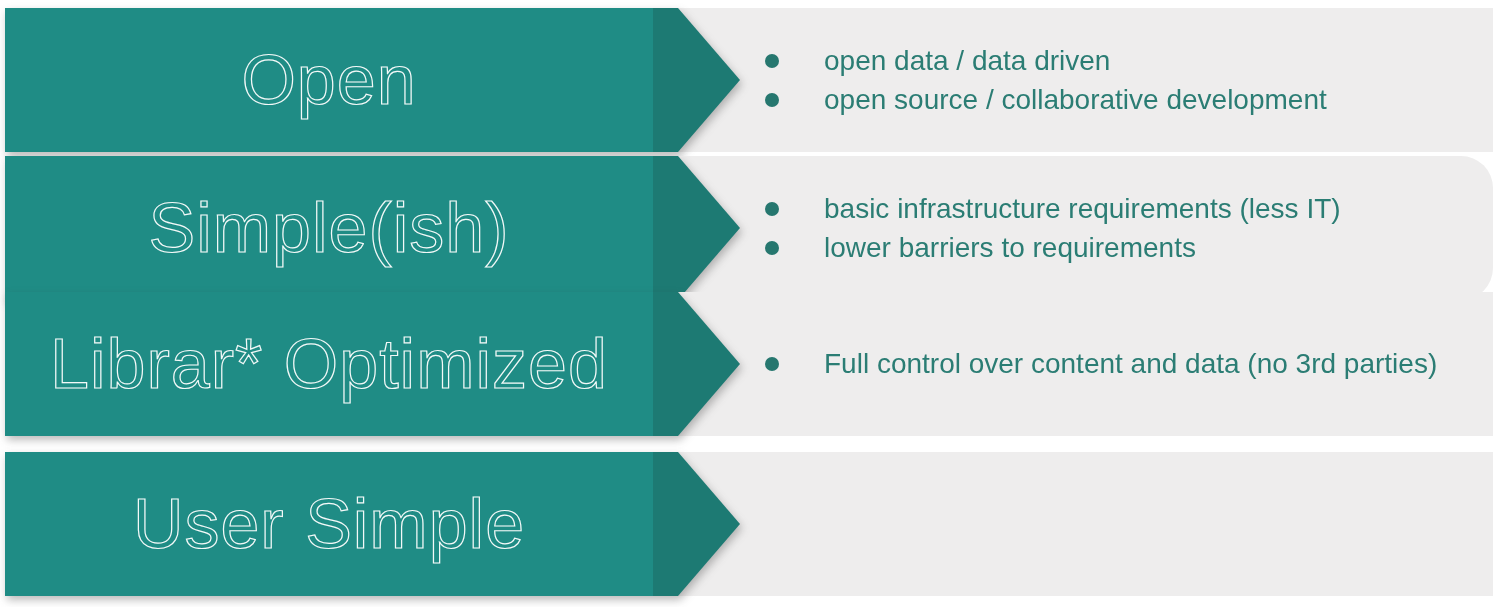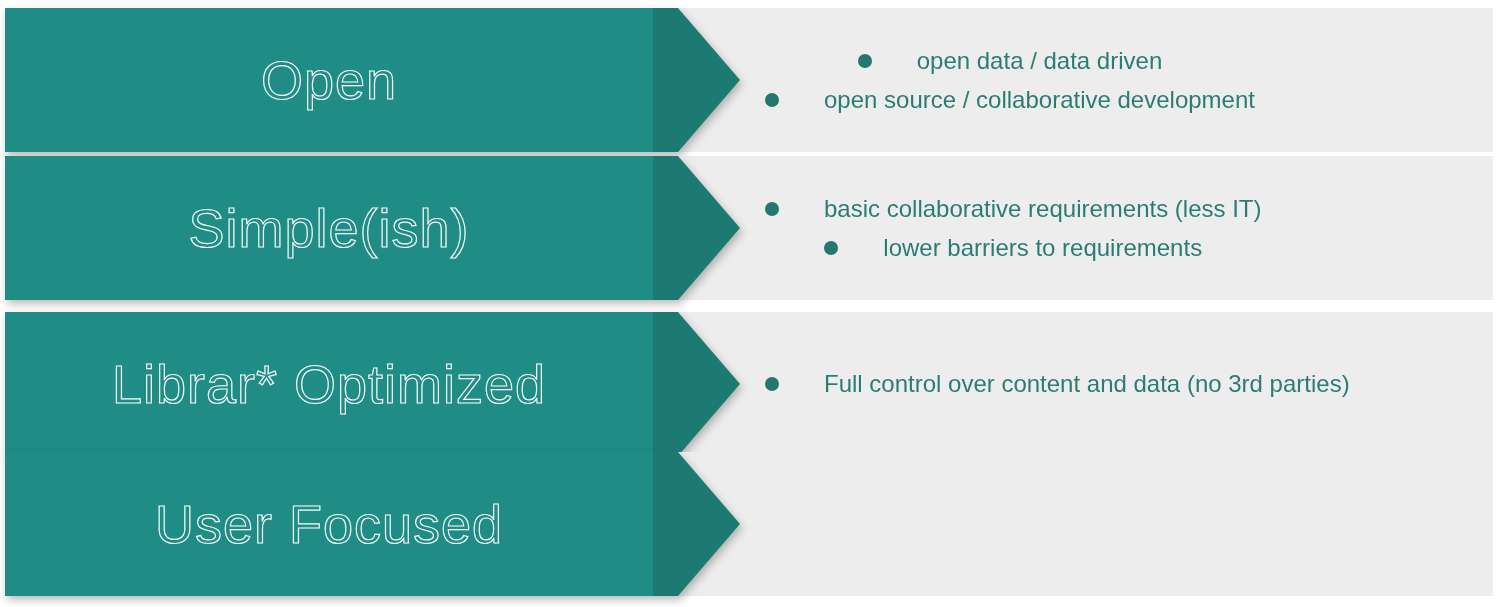--- a/index.html
+++ b/index.html
@@ -12,22 +12,22 @@
     overflow: hidden;
   }
   .band {
     position: absolute;
     left: 5px;
     width: 1488px;
     height: 144px;
     background: var(--band-bg, #eeeded);
   }
   .band.r0 { top: 8px; }
-  .band.r1 { top: 156px; }
-  .band.r2 { top: 312px; }
+  .band.r1 { top: 156px; border-radius: 32px; }
+  .band.r2 { top: 292px; }
   .band.r3 { top: 452px; }
 
   .arrow-svg {
     position: absolute;
     left: 0;
     top: 0;
     display: block;
     filter: drop-shadow(2px 4px 4px rgba(60,60,60,0.35));
   }
   .arrow-body-shape { fill: var(--arrow-body, #1f8c85); }
@@ -35,21 +35,21 @@
 
   .arrow-label {
     position: absolute;
     left: 0;
     top: 0;
     width: 648px;
     height: 144px;
     display: flex;
     align-items: center;
     justify-content: center;
-    font-size: 54px;
+    font-size: 70px;
     font-weight: 100;
     letter-spacing: 1px;
     color: var(--label-text, #f3f9f8);
     white-space: nowrap;
   }
   @supports (-webkit-text-stroke: 1px #fff) {
     .arrow-label {
       -webkit-text-stroke: 1.2px var(--label-text, #f3f9f8);
       -webkit-text-fill-color: transparent;
     }
@@ -64,24 +64,23 @@
     padding: 0;
     list-style: none;
     display: flex;
     flex-direction: column;
     justify-content: center;
   }
   .bullet-list li {
     display: flex;
     align-items: center;
     height: 39px;
-    font-size: 24px;
+    font-size: 28px;
     color: var(--bullet-text, #2b7d74);
     white-space: nowrap;
-    justify-content: center;
   }
   .dot {
     width: 14px;
     height: 14px;
     border-radius: 50%;
     background: var(--bullet-dot, #26776f);
     margin-right: 45px;
     flex: none;
   }
 </style>
@@ -110,21 +109,21 @@
 
   <div class="band r1">
     <svg class="arrow-svg" width="735" height="144" viewBox="0 0 735 144">
       <polygon class="arrow-body-shape" points="0,0 648,0 648,144 0,144"></polygon>
       <polygon class="arrow-tip-shape" points="648,0 673,0 735,72 673,144 648,144"></polygon>
     </svg>
     <div class="arrow-label">Simple(ish)</div>
     <ul class="bullet-list">
       <li>
         <span class="dot"></span>
-        <span>basic collaborative requirements (less IT)</span>
+        <span>basic infrastructure requirements (less IT)</span>
       </li>
       <li>
         <span class="dot"></span>
         <span>lower barriers to requirements</span>
       </li>
     </ul>
   </div>
 
   <div class="band r2">
     <svg class="arrow-svg" width="735" height="144" viewBox="0 0 735 144">
@@ -138,16 +137,16 @@
         <span>Full control over content and data (no 3rd parties)</span>
       </li>
     </ul>
   </div>
 
   <div class="band r3">
     <svg class="arrow-svg" width="735" height="144" viewBox="0 0 735 144">
       <polygon class="arrow-body-shape" points="0,0 648,0 648,144 0,144"></polygon>
       <polygon class="arrow-tip-shape" points="648,0 673,0 735,72 673,144 648,144"></polygon>
     </svg>
-    <div class="arrow-label">User Focused</div>
+    <div class="arrow-label">User Simple</div>
   </div>
 
 </div>
 
 </body></html>

